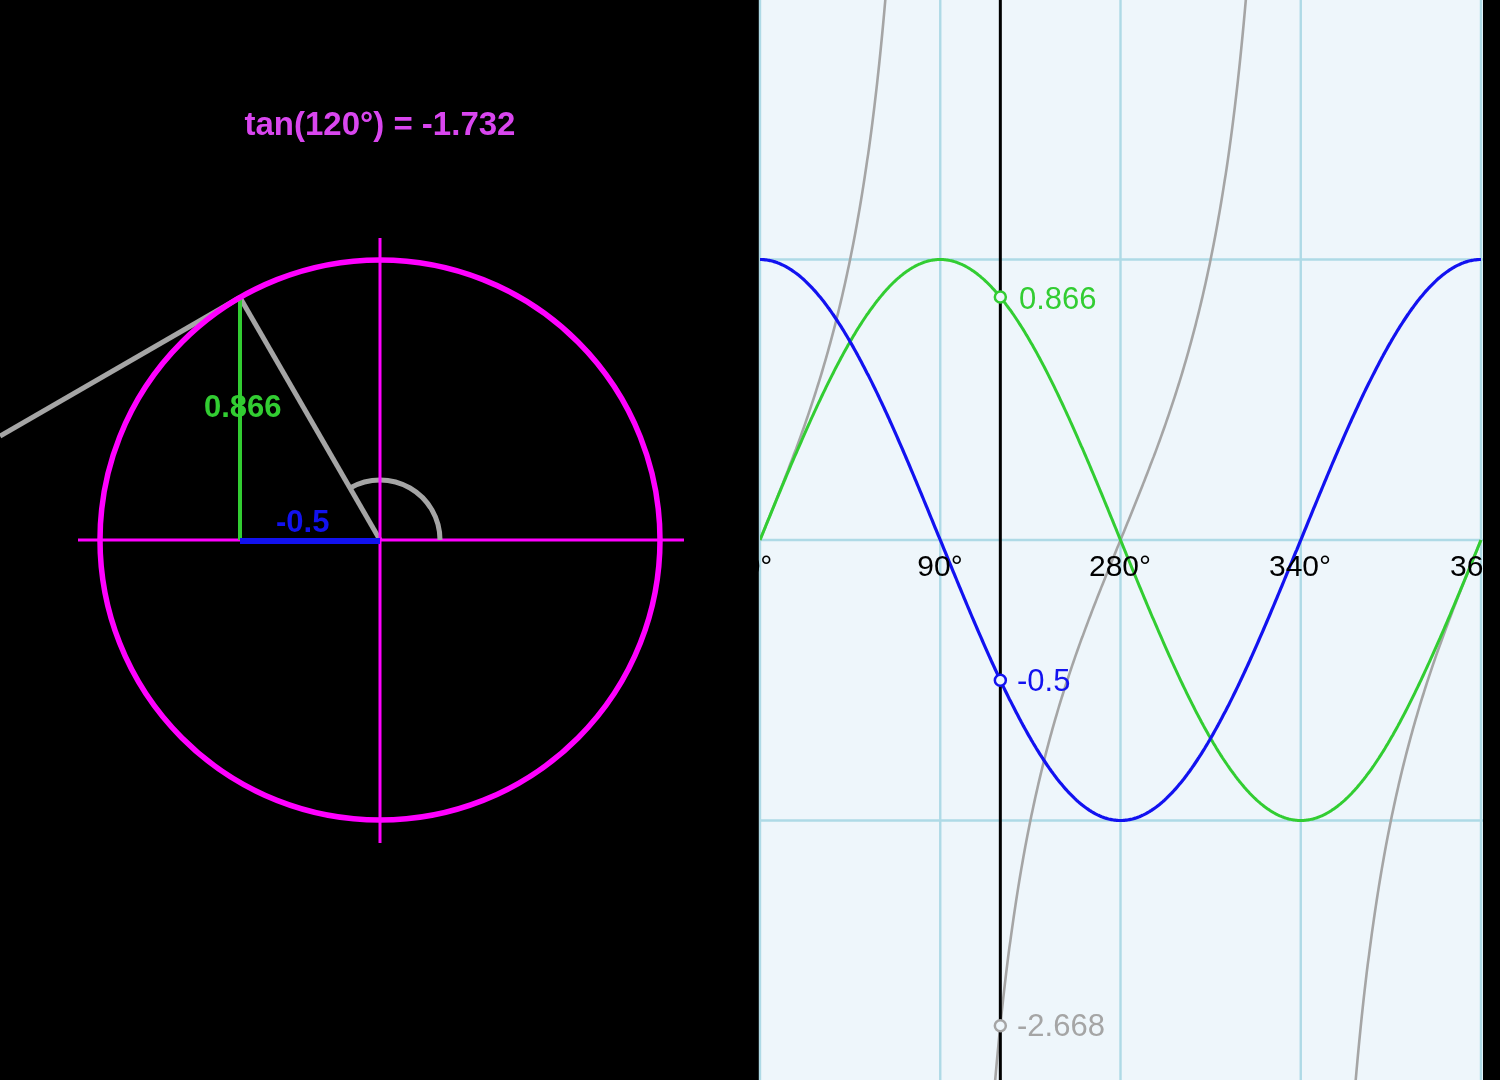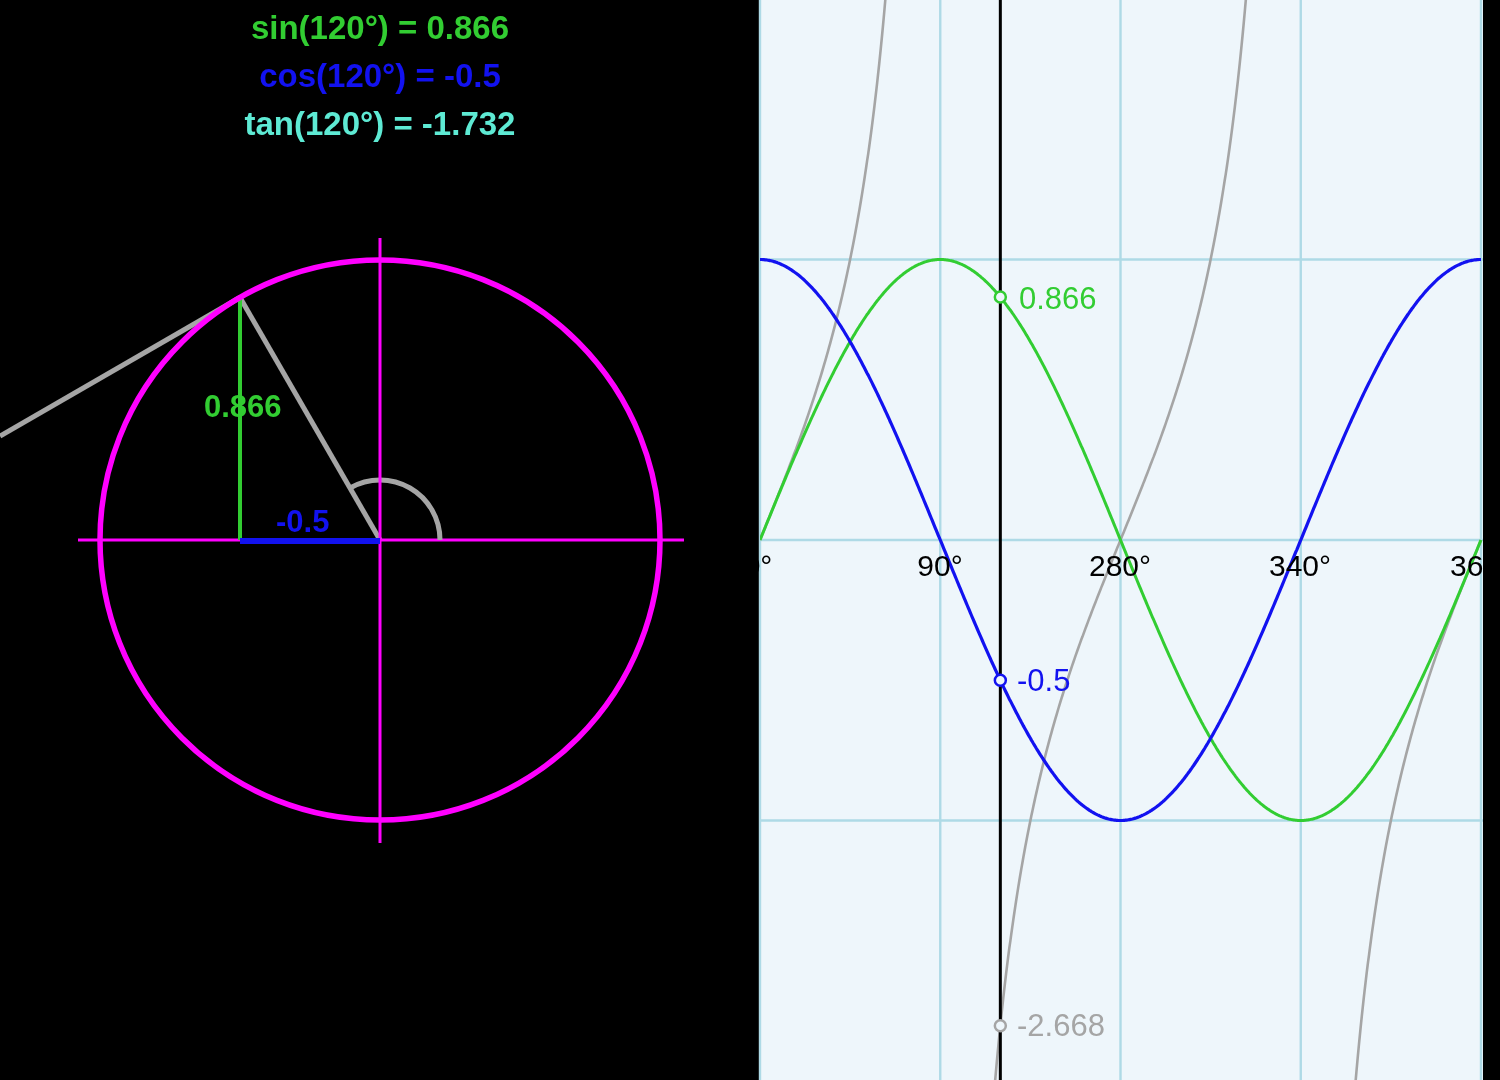--- a/index.html
+++ b/index.html
@@ -48,23 +48,21 @@
       <line x1="240.00000000000006" y1="297.51288694035713" x2="0" y2="436.0810162706112" stroke="#a5a5a5" stroke-width="5"></line>
       <line x1="380" y1="540" x2="240.00000000000006" y2="297.51288694035713" stroke="#a5a5a5" stroke-width="5"></line>
       <line x1="78" y1="540" x2="684" y2="540" stroke="#ff00ff" stroke-width="3"></line>
       <path d="M 440 540 A 60 60 0 0 0 350.0 488.0" fill="none" stroke="#a5a5a5" stroke-width="5"></path>
       <line x1="380" y1="238" x2="380" y2="843" stroke="#ff00ff" stroke-width="3"></line>
       <line x1="240.00000000000006" y1="540" x2="240.00000000000006" y2="297.51288694035713" stroke="#32cd32" stroke-width="4"></line>
       <line x1="380" y1="541" x2="240.00000000000006" y2="541" stroke="#1212f0" stroke-width="6"></line>
       <circle cx="380" cy="540" r="280" fill="none" stroke="#ff00ff" stroke-width="5.5"></circle>
     </svg>
 
-  <div class="hdr" style="top:6px;color:#32cd32;">sin(120°) = 0.866</div>
-  <div class="hdr" style="top:54px;color:#1212f0;">cos(120°) = -0.5</div>
-  <div class="hdr" style="top:102px;color:#5eead4;">tan(120°) = -1.732</div>
+  <div class="hdr" style="top:102px;color:#d946ef;">tan(120°) = -1.732</div>
 
   <div class="lbl circ-lbl" style="left:204px;top:389px;color:#32cd32;">0.866</div>
   <div class="lbl circ-lbl" style="left:276px;top:504px;color:#1212f0;">-0.5</div>
 
   <div class="tick" style="left:758px;">0°</div>
   <div class="tick" style="left:940px;">90°</div>
   <div class="tick" style="left:1120px;">280°</div>
   <div class="tick" style="left:1300px;">340°</div>
   <div class="tick" style="left:1481px;">360°</div>
 

